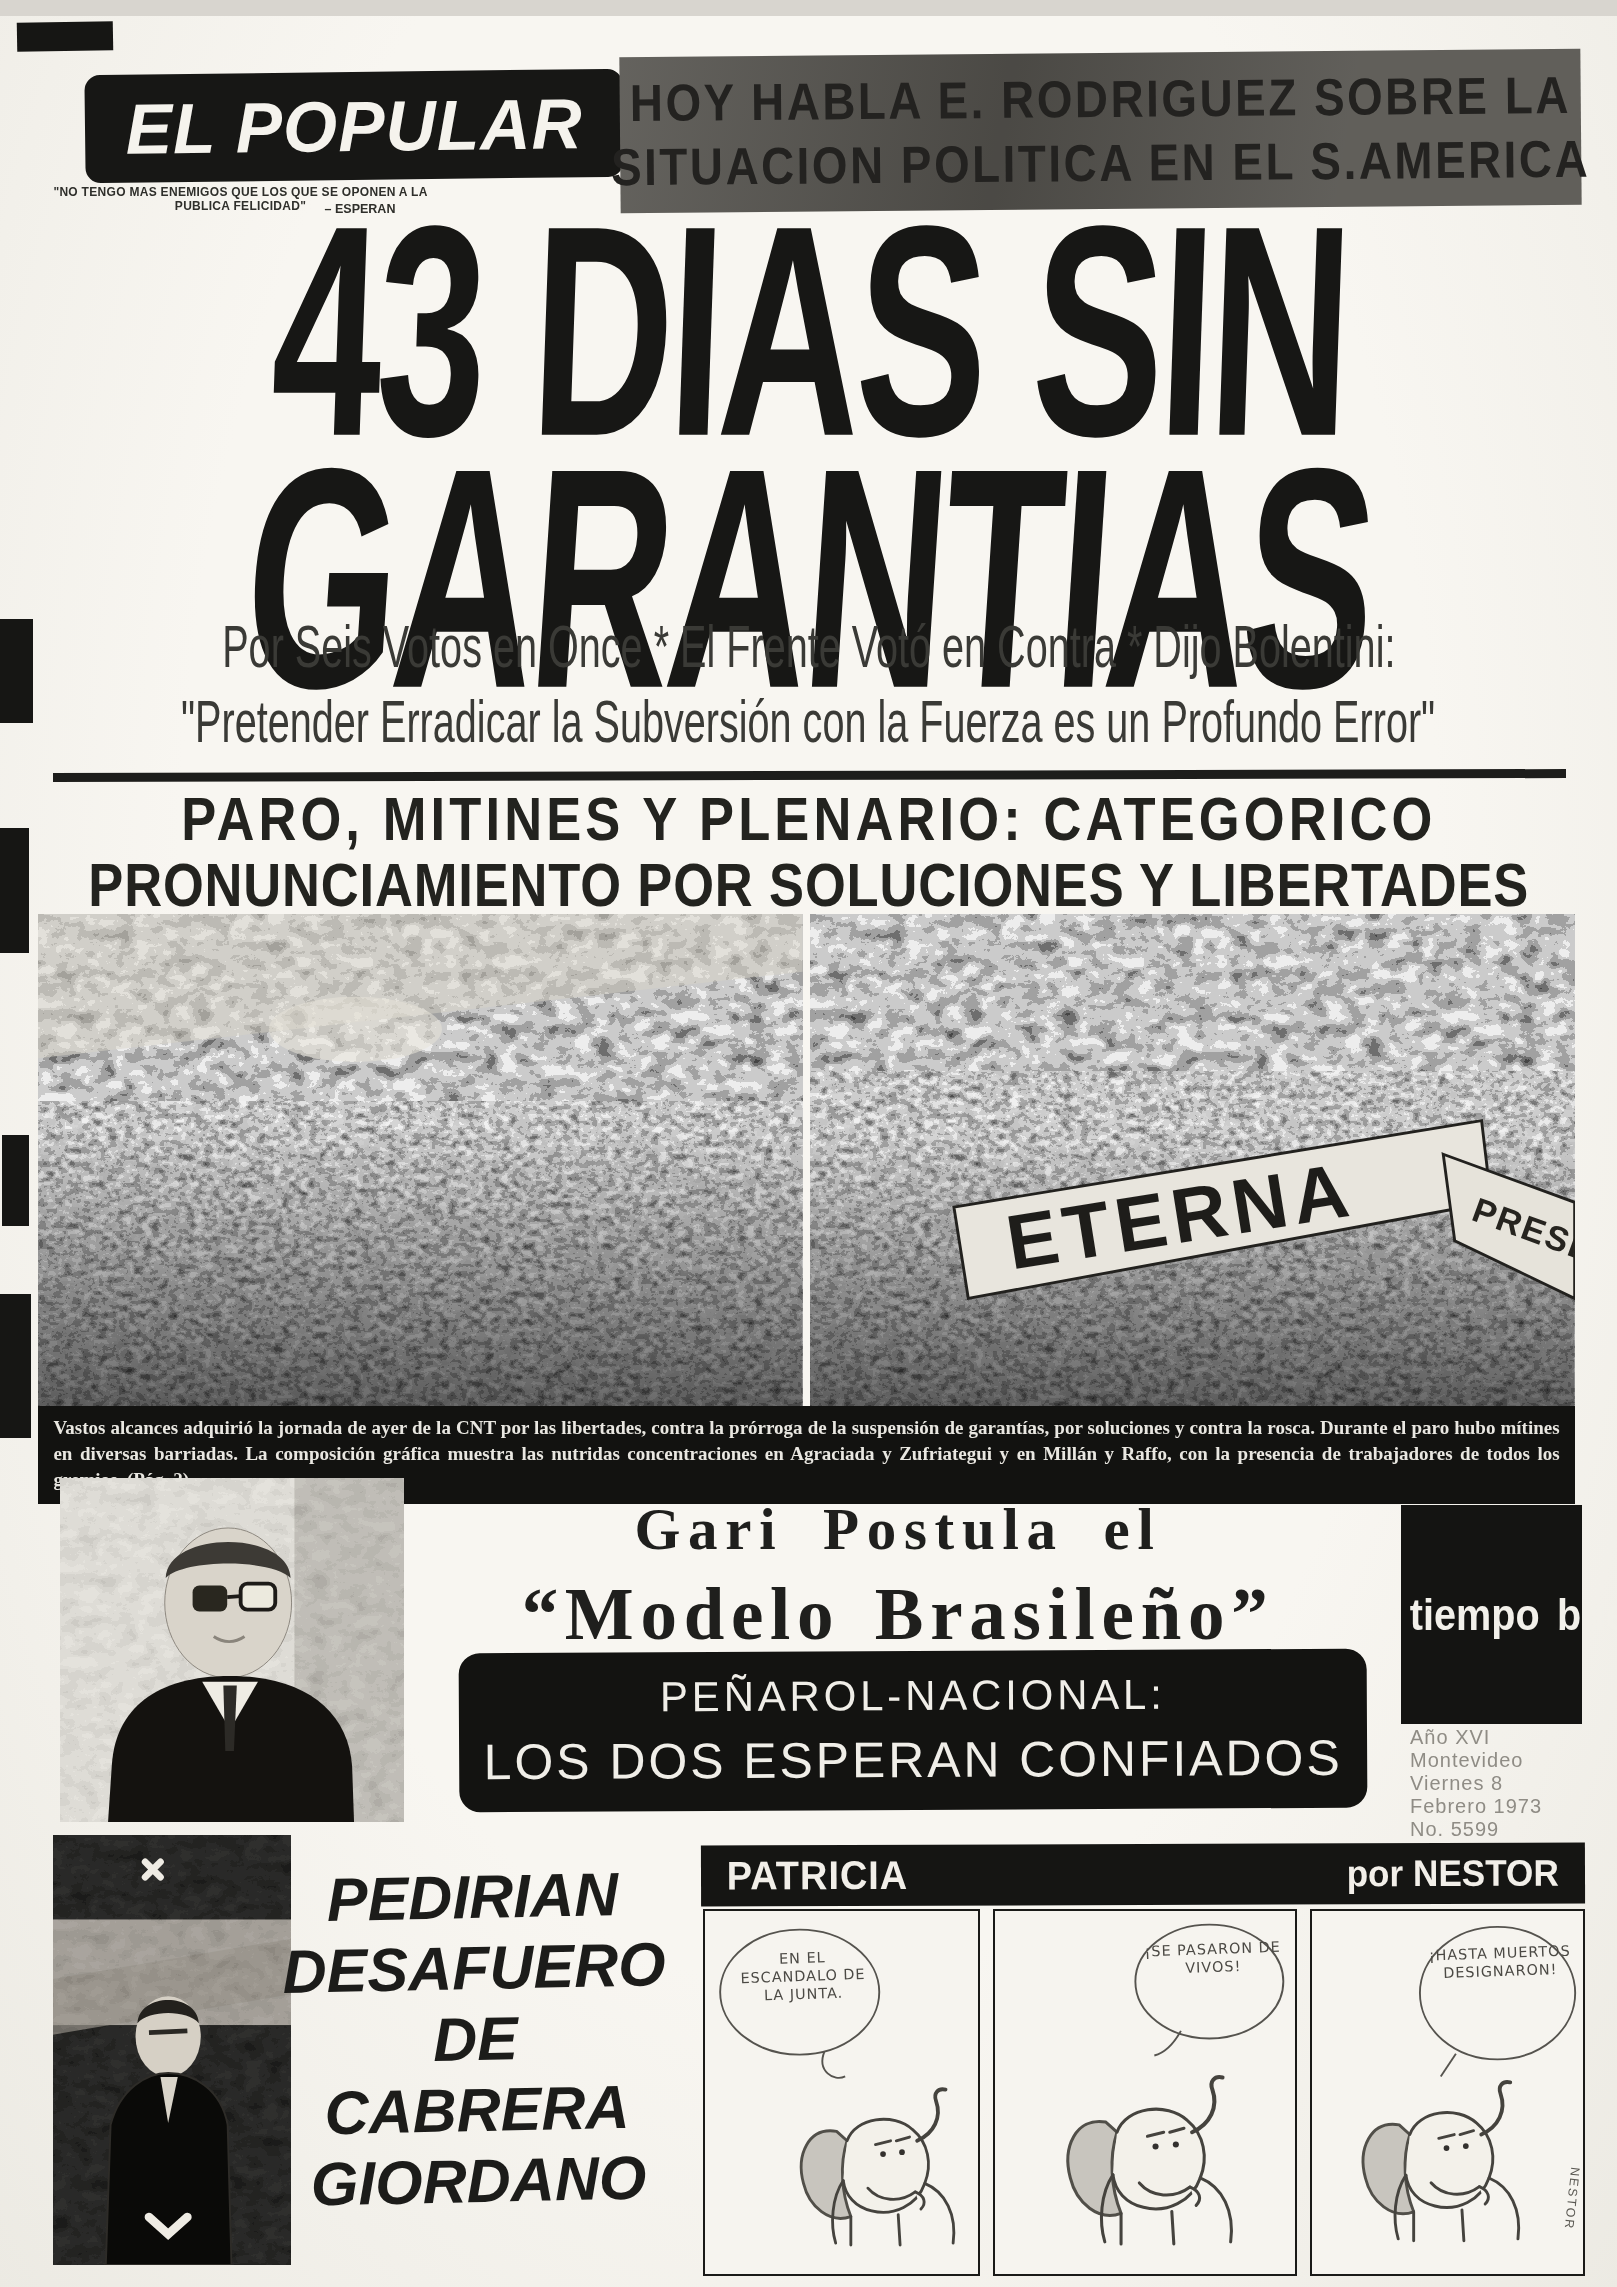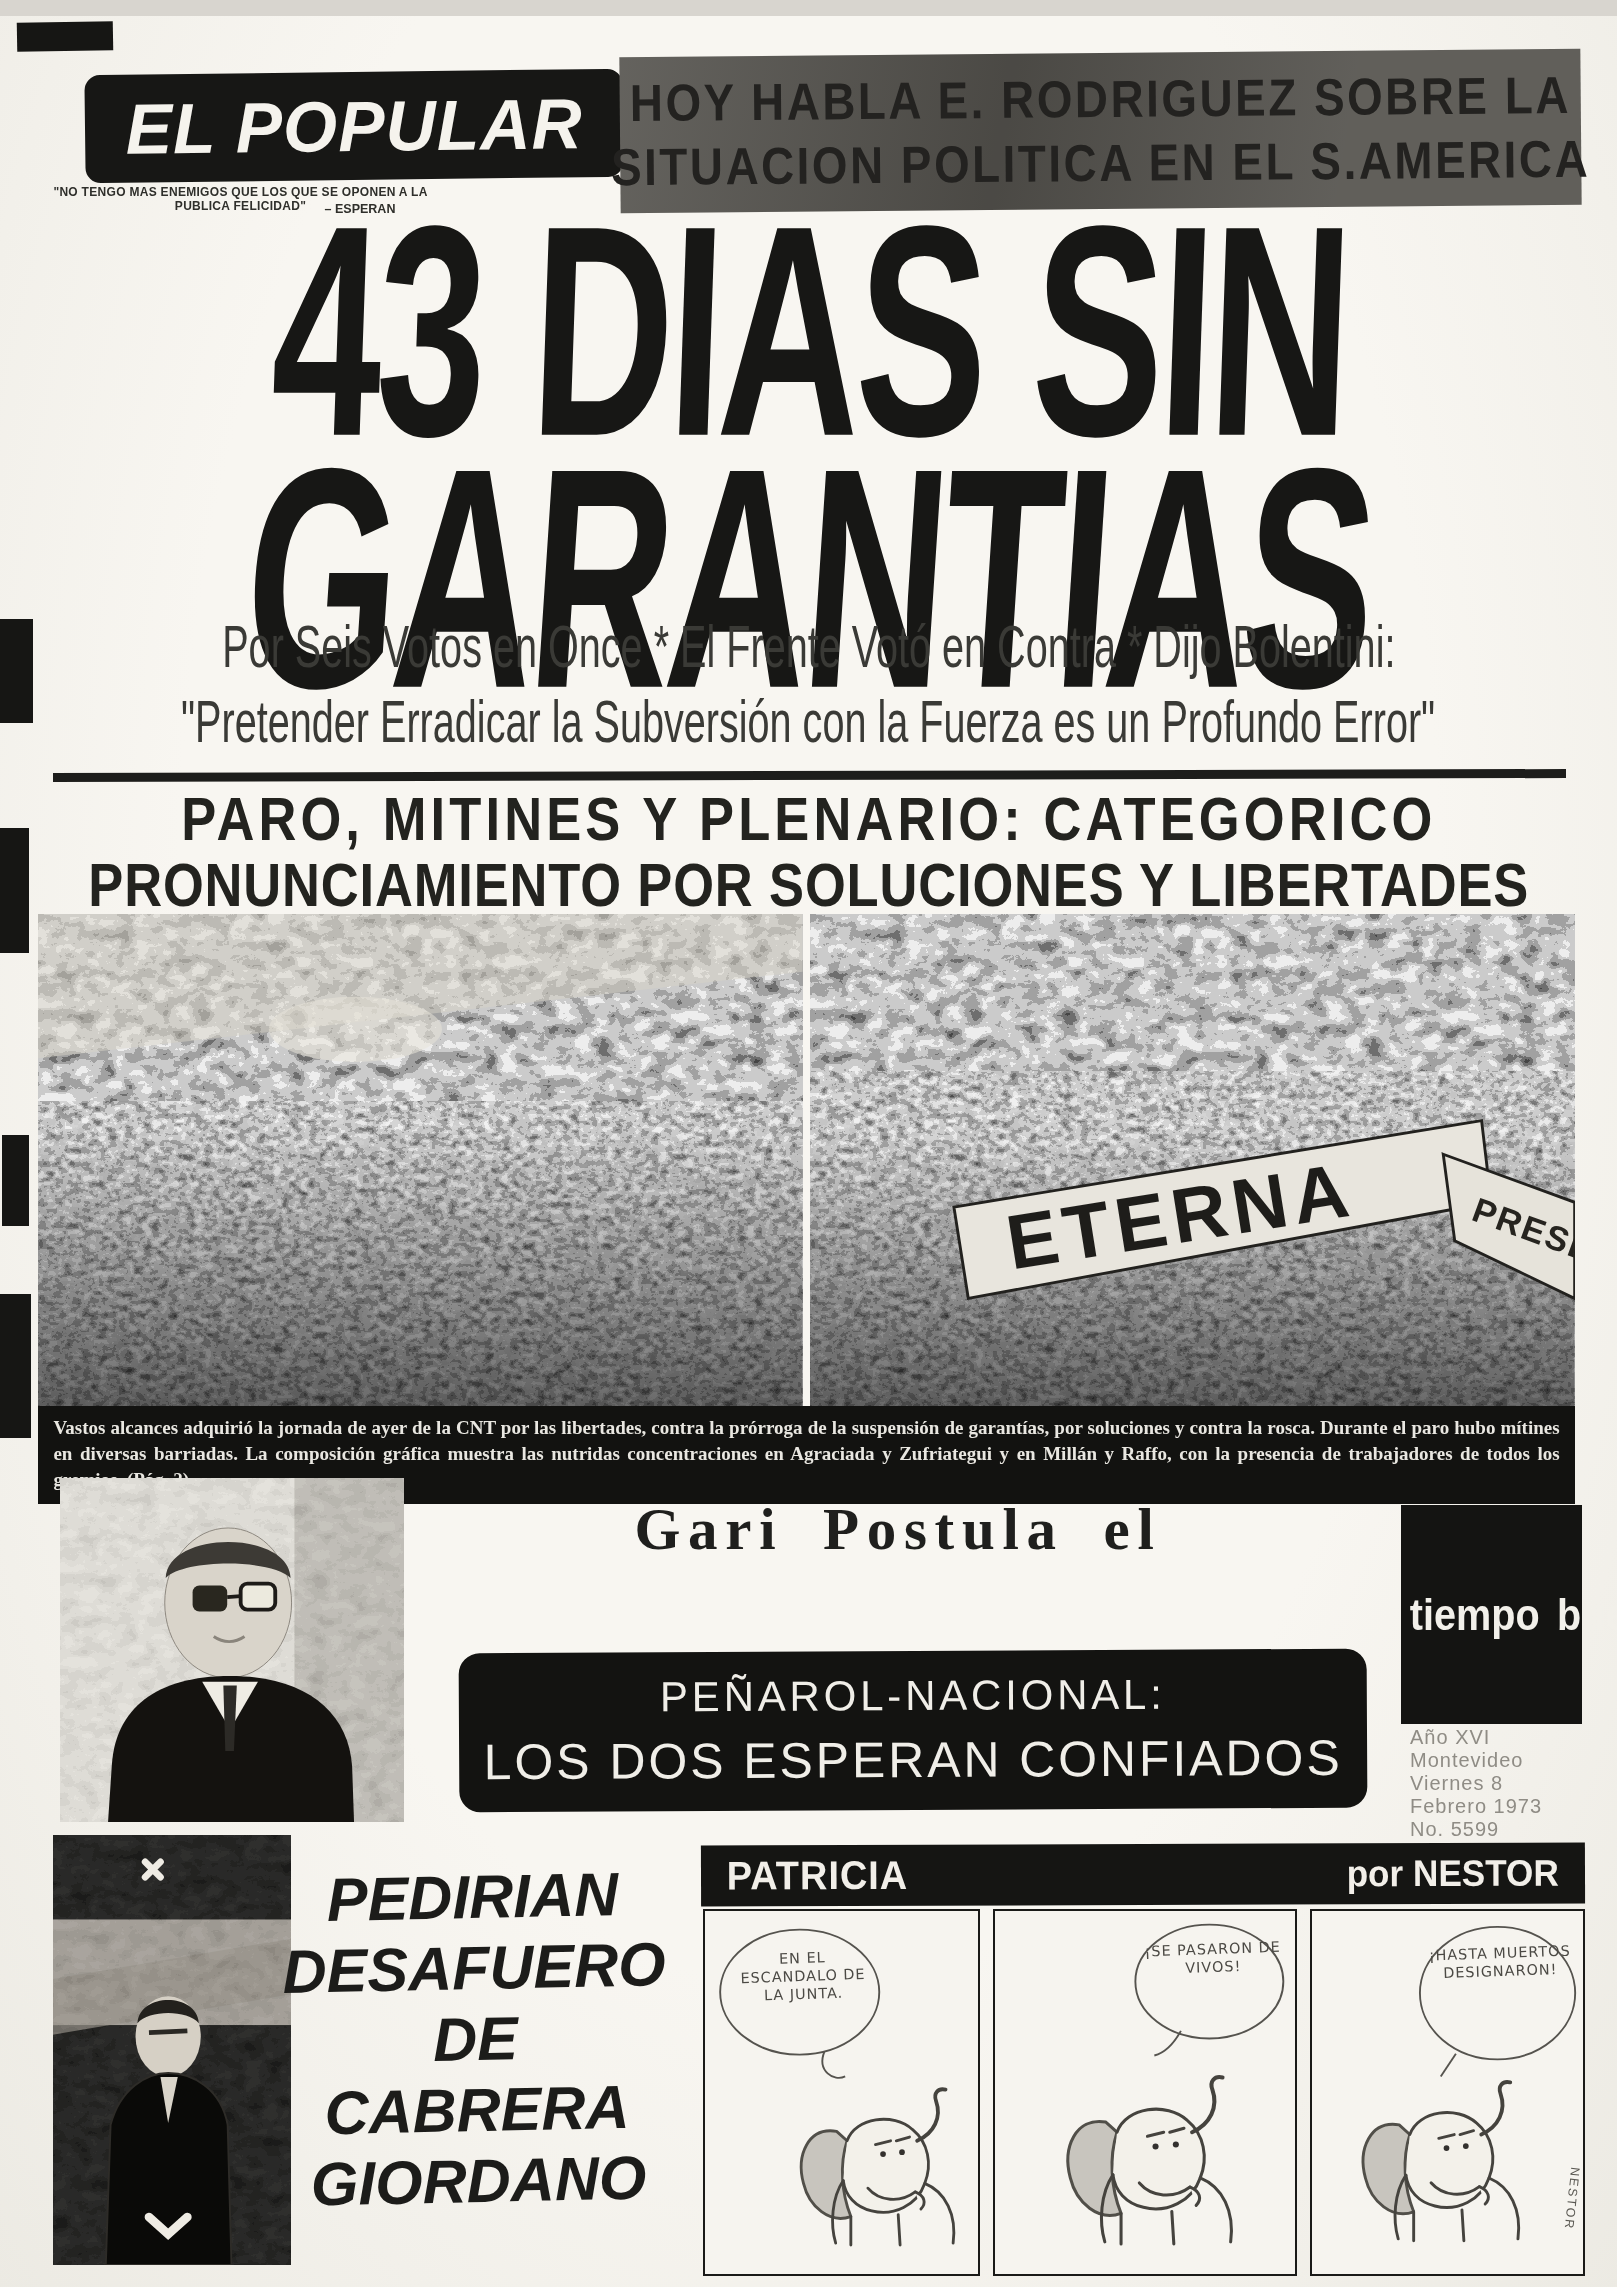--- a/index.html
+++ b/index.html
@@ -222,20 +222,23 @@
       <path d="M174,124 L188,123" stroke="#1d1b18" stroke-width="4"></path>
       <path d="M160,165 C170,172 182,172 192,165" stroke="#8a857c" stroke-width="3" fill="none"></path>
       <path d="M50,358 L54,298 C58,240 100,206 177,206 C254,206 300,242 304,300 L306,358 Z" fill="#14120f"></path>
       <path d="M148,212 L177,262 L206,212 Z" fill="#efece4"></path>
       <path d="M170,216 L184,216 L181,284 L172,284 Z" fill="#2c2a26"></path>
     </svg>
   </div>
   <div class="abs flexc gari1">
     <span>Gari Postula el</span>
   </div>
+  <div class="abs flexc gari2">
+    <span>“Modelo Brasileño”</span>
+  </div>
   <div class="abs sports-box">
     <span class="sports-line1">PEÑAROL-NACIONAL:</span>
     <span class="sports-line2">LOS DOS ESPERAN CONFIADOS</span>
   </div>
 
   <div class="abs weather">
     <span class="weather-word">tiempo</span>
     <div class="weather-mid">
       <svg viewBox="0 0 164 94">
         <g>

